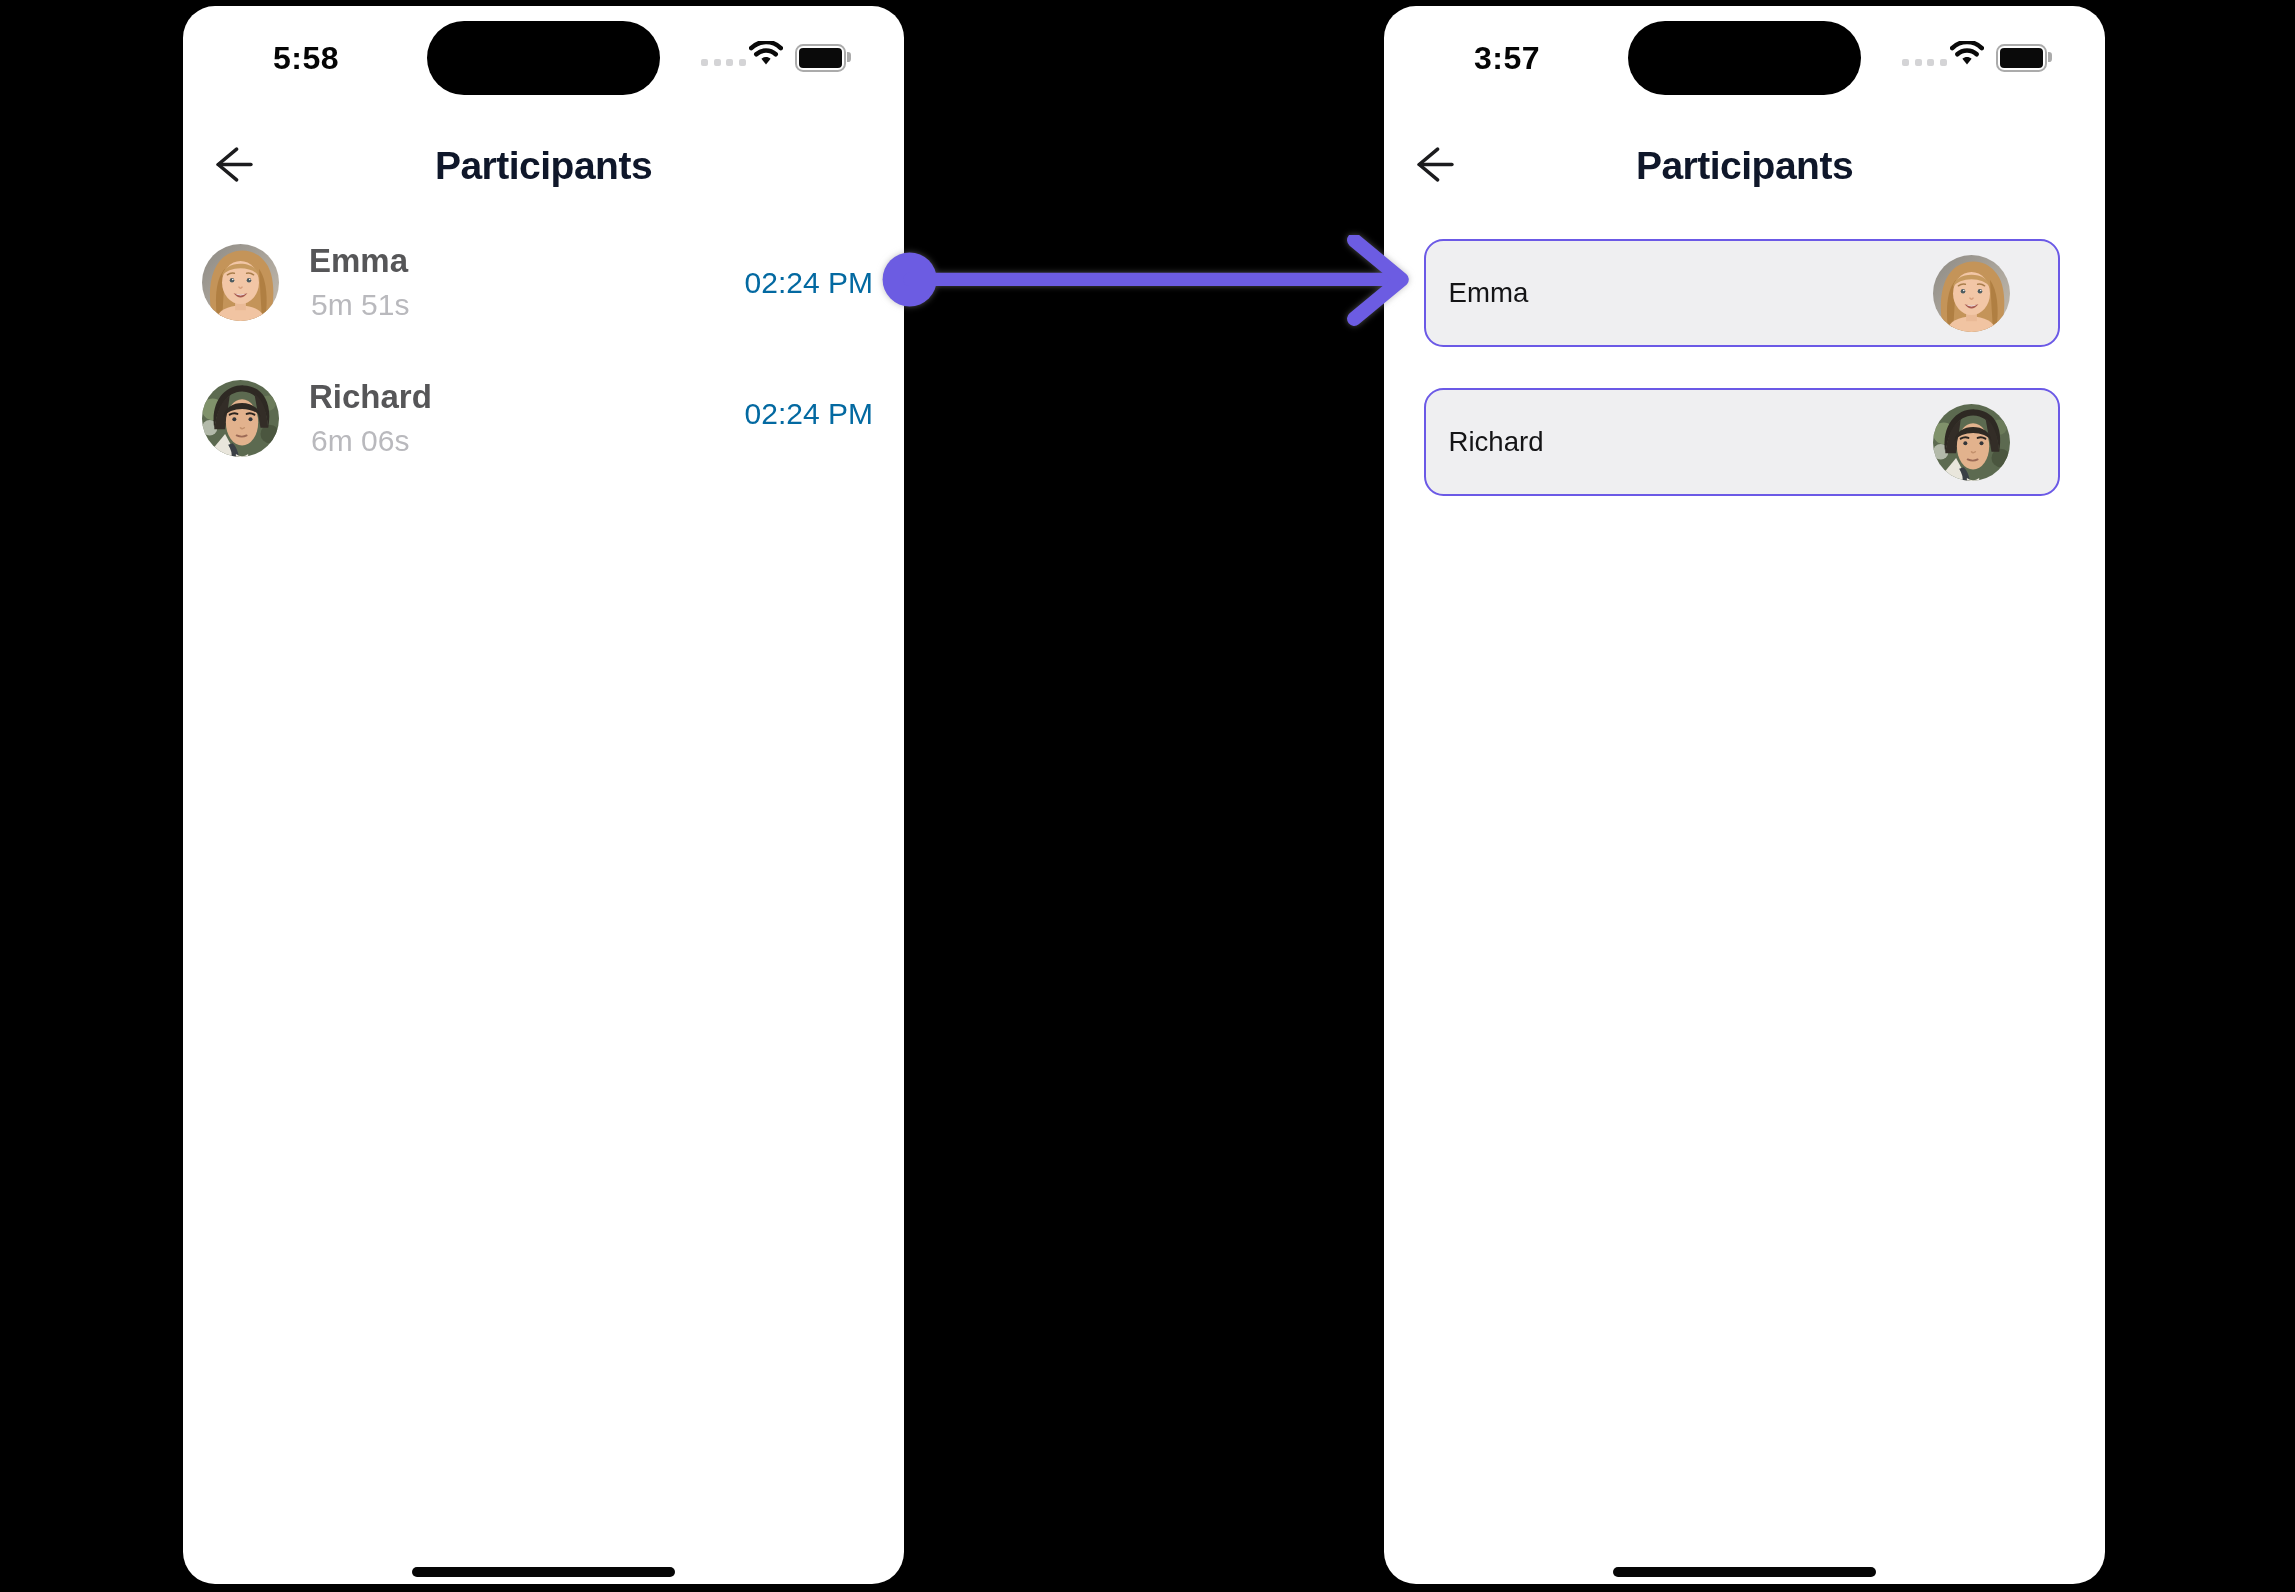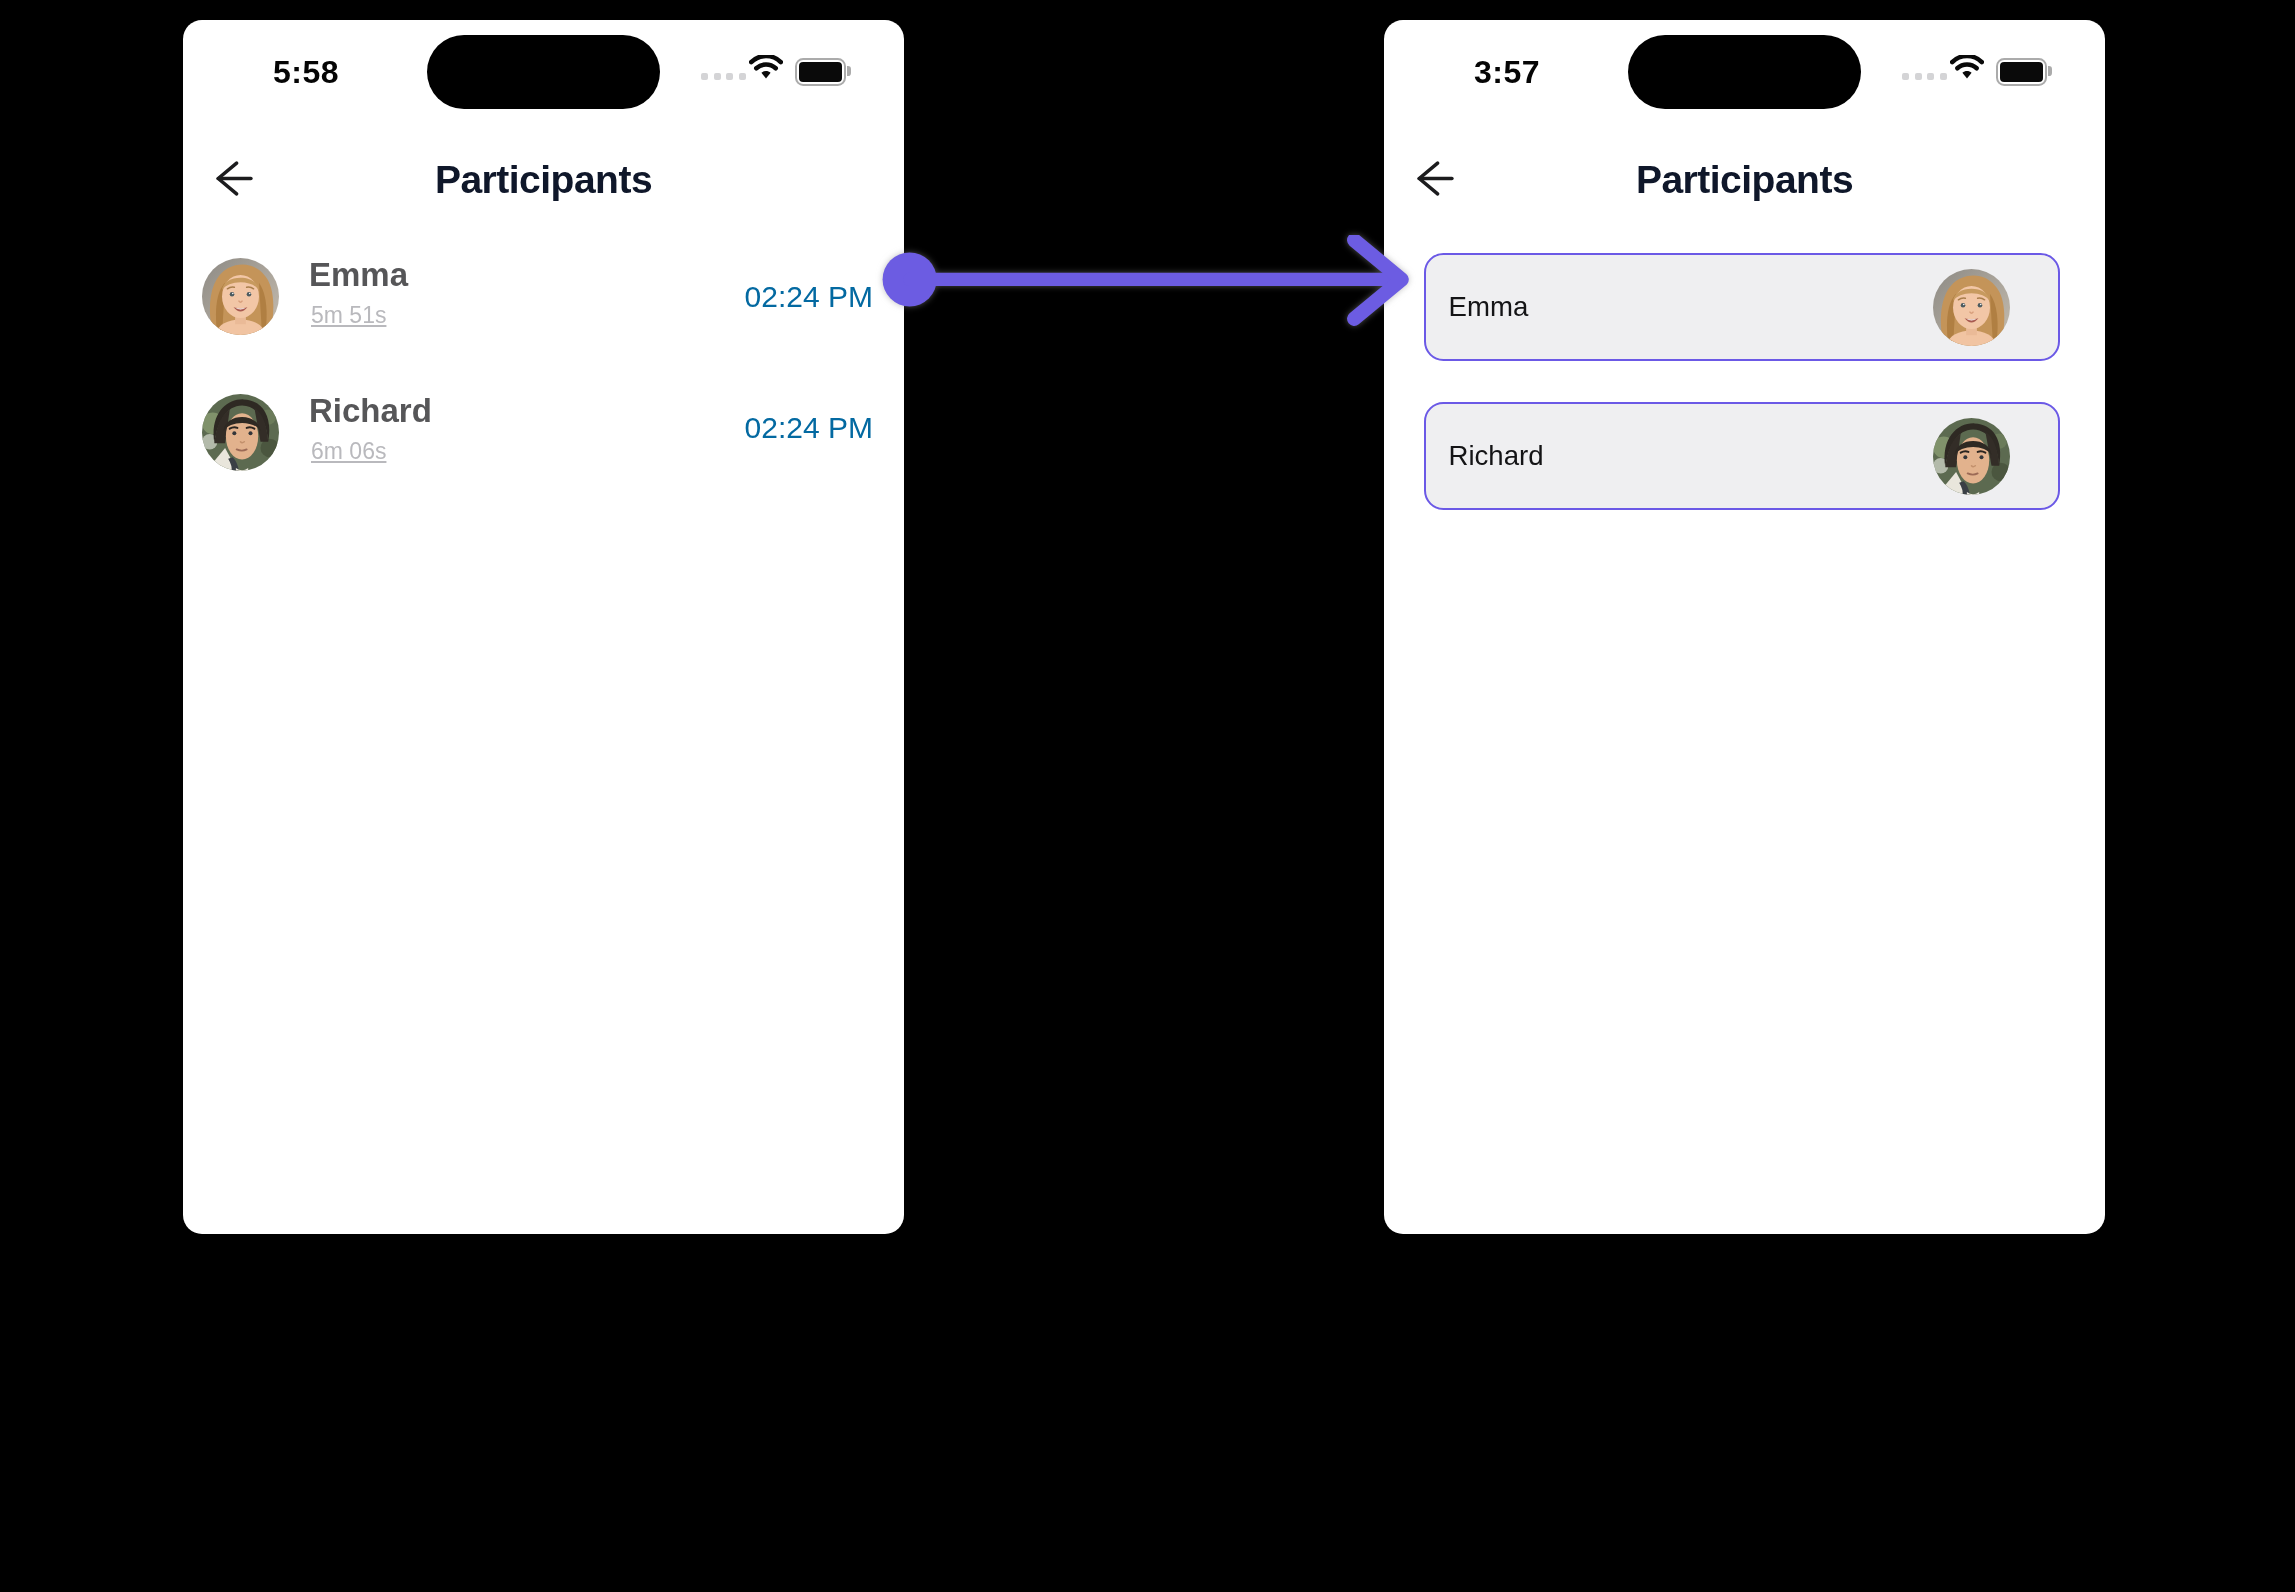--- a/index.html
+++ b/index.html
@@ -1,22 +1,22 @@
 <!DOCTYPE html>
 <html style="font-size:8.2px"><head>
 <meta charset="utf-8">
 <style>
   html,body{margin:0;padding:0;}
   body{
     width:2295px;height:1593px;background:#000;position:relative;overflow:hidden;
     font-family:"Liberation Sans","DejaVu Sans",sans-serif;
   }
   .phone{
-    position:absolute;top:20px;width:721px;height:1214px;background:#fff;
-    border-radius:19px;overflow:hidden;
+    position:absolute;top:6px;width:721px;height:1578px;background:#fff;
+    border-radius:32px;overflow:hidden;
   }
   #phone-left{left:183px;}
   #phone-right{left:1384px;}
 
   
   .status-time{
     position:absolute;top:36px;left:90px;font-size:32px;font-weight:700;
     color:#050505;line-height:1;letter-spacing:0.5px;
   }
   .island{
@@ -39,22 +39,22 @@
     font-size:39px;font-weight:700;color:#0f172a;letter-spacing:-0.5px;line-height:1;
   }
 
   
   .p-row{position:absolute;left:0;width:100%;height:97px;}
   .row-emma{top:232px;} .row-richard{top:368px;}
   .p-row .avatar{position:absolute;left:19.4px;top:6.1px;width:77px;height:77px;
     border-radius:50%;overflow:hidden;}
   .p-name{position:absolute;left:126px;top:5.6px;font-size:33px;font-weight:700;
     color:#565658;line-height:1;}
-  .p-duration{position:absolute;left:128px;top:52px;font-size:23px;font-weight:400;
-    color:#b9b9bd;line-height:1;text-decoration:underline;}
+  .p-duration{position:absolute;left:128px;top:52px;font-size:30px;font-weight:400;
+    color:#b9b9bd;line-height:1;}
   .p-time{position:absolute;right:31px;top:30px;font-size:30px;font-weight:500;
     color:#0369a1;line-height:1;}
   .row-richard .p-time{top:24.5px;}
 
   
   .p-card{
     position:absolute;left:40px;width:636px;height:108px;background:#efeff1;
     border:2.6px solid #6B59E6;border-radius:19.4px;box-sizing:border-box;
     display:flex;align-items:center;justify-content:space-between;
     padding:0 48px 0 22.5px;cursor:pointer;

